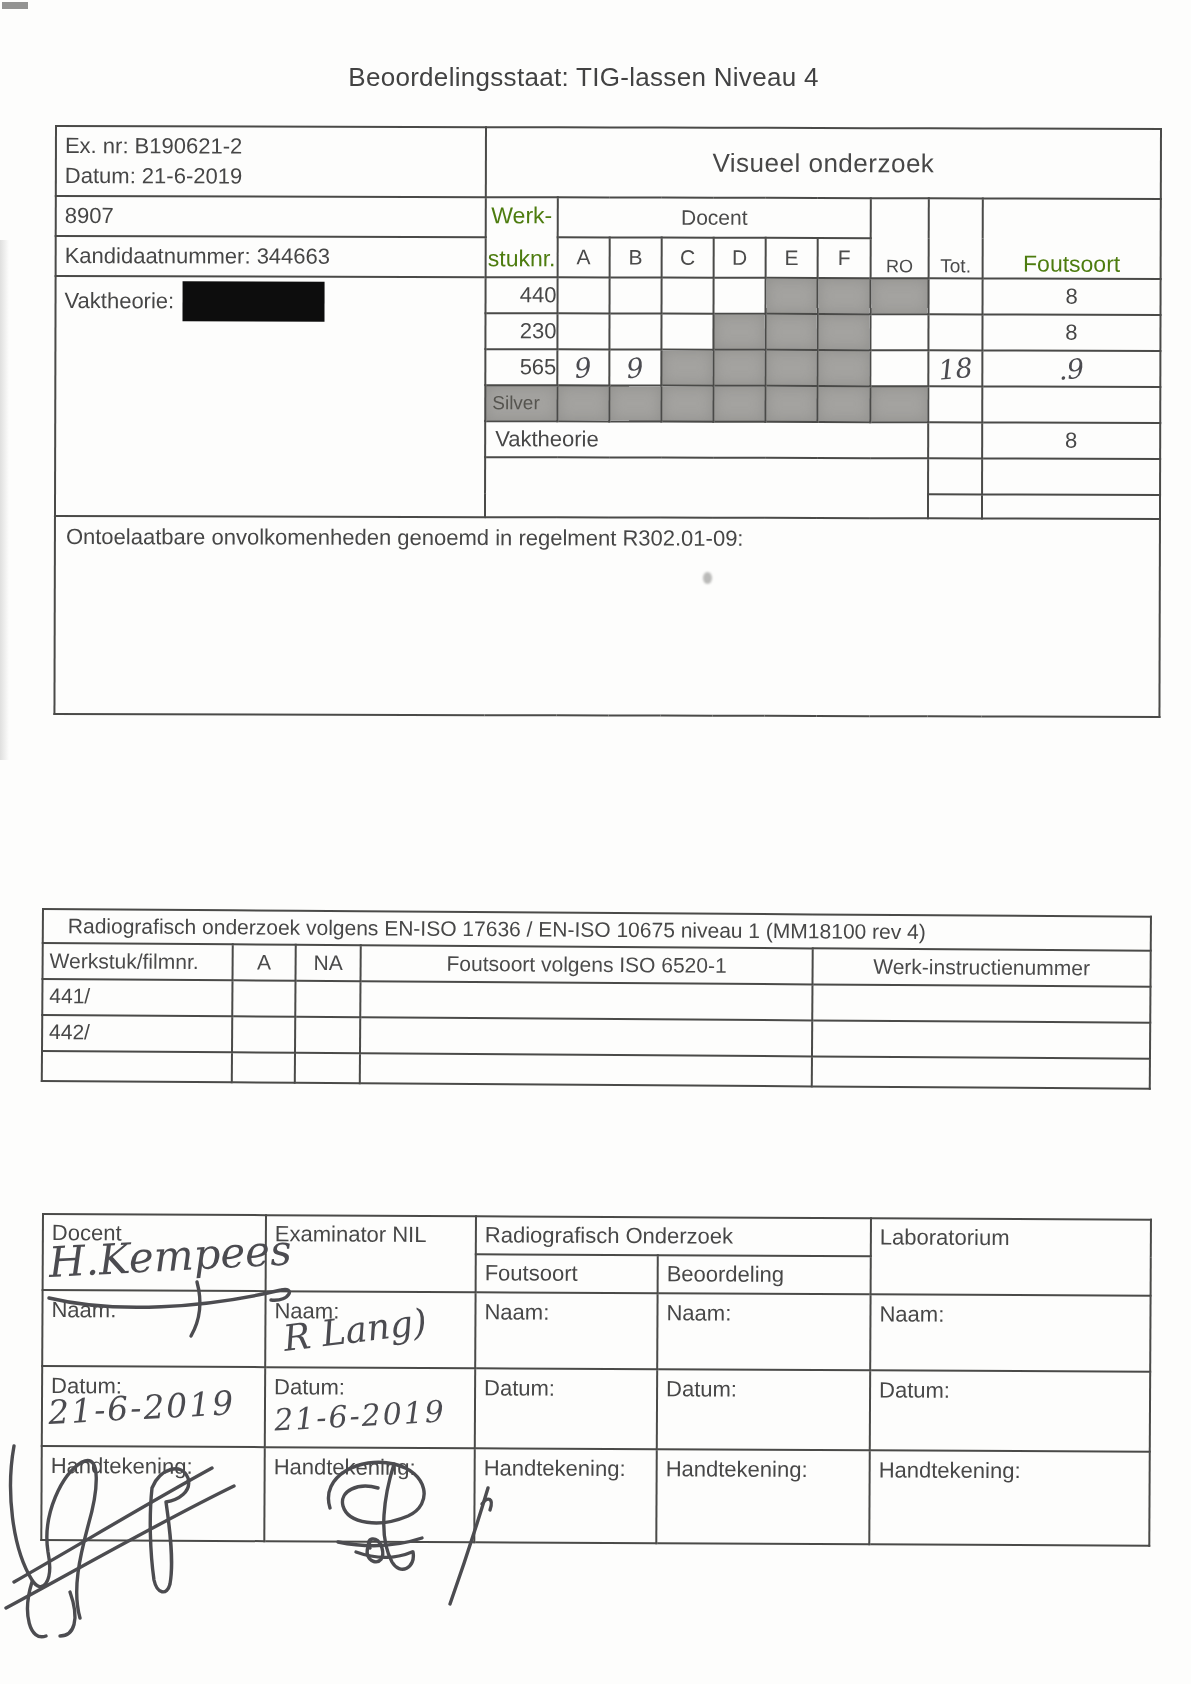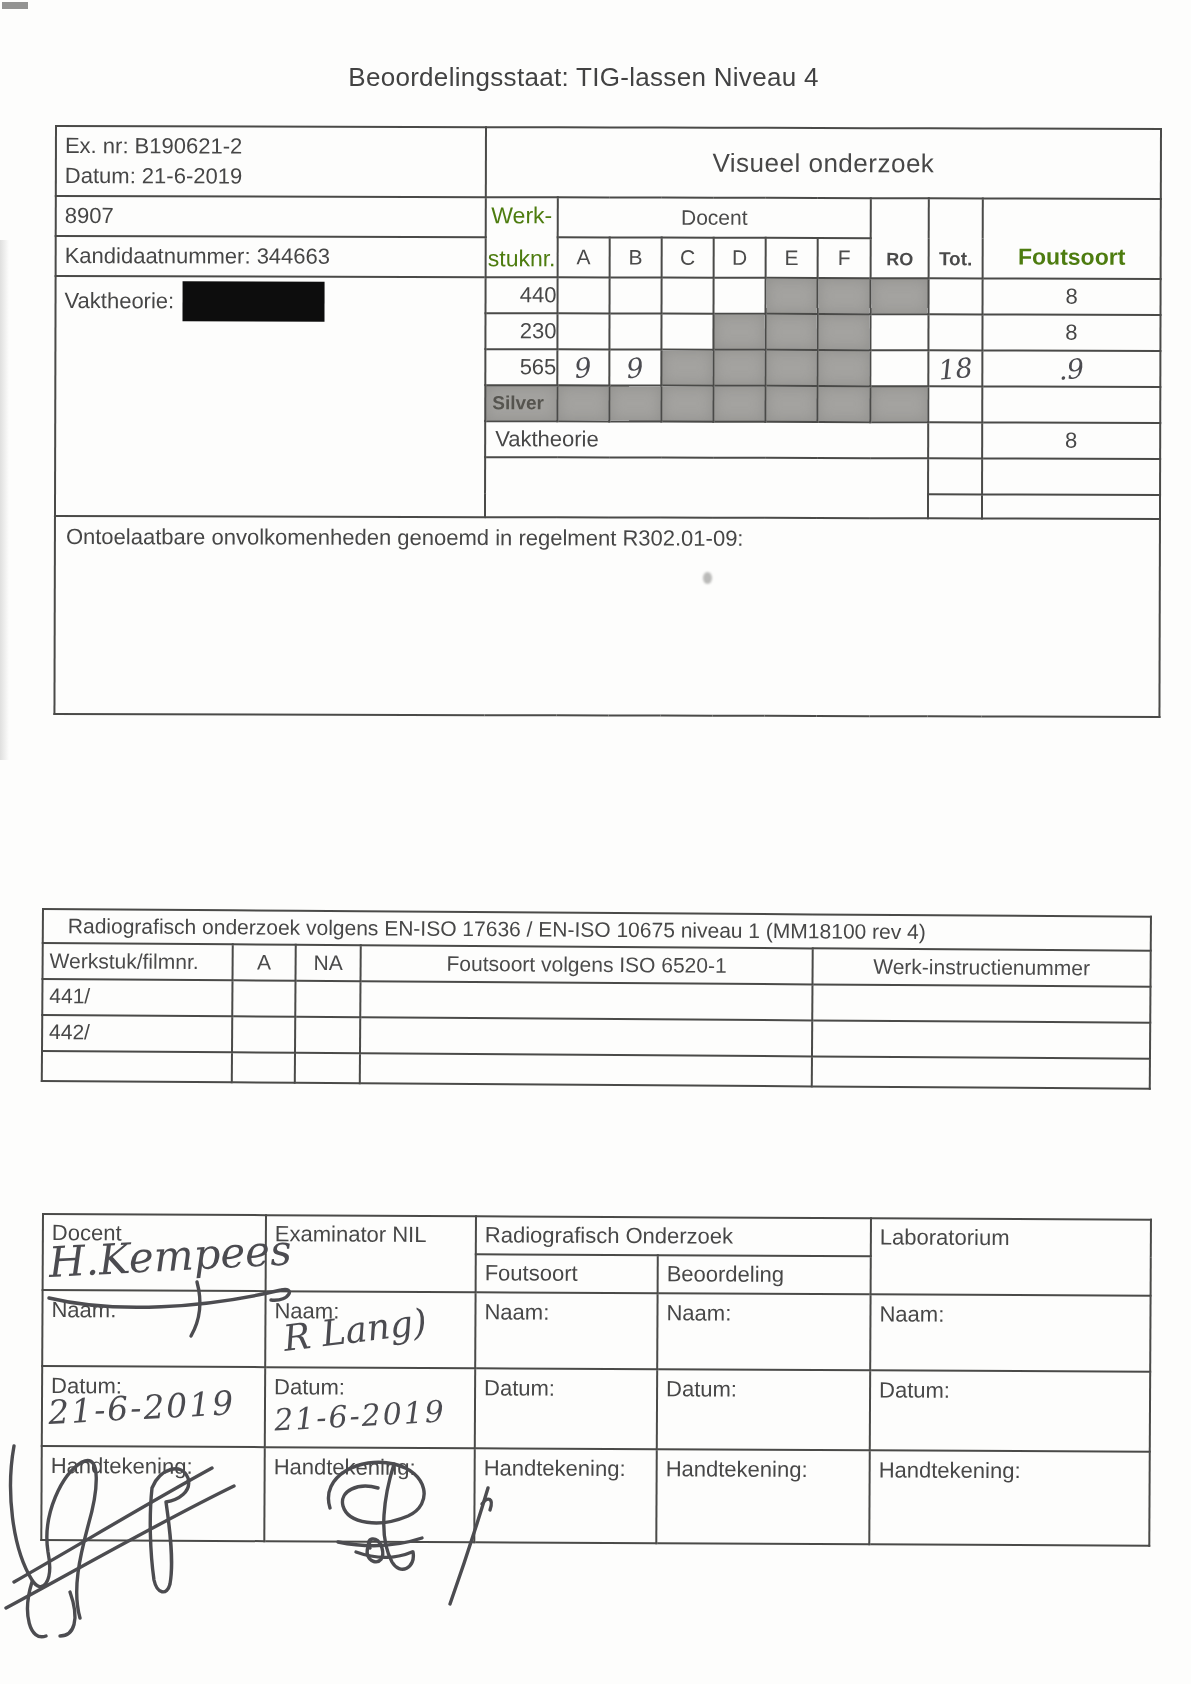--- a/index.html
+++ b/index.html
@@ -13,24 +13,24 @@
   }
   table{border-collapse:collapse;table-layout:fixed;}
   td{border:2px solid #4a4a48;padding:0;vertical-align:middle;overflow:hidden;box-sizing:border-box;}
   .t-top{position:absolute;left:55px;top:125px;transform:rotate(0.15deg);transform-origin:top left;}
   .t-mid{position:absolute;left:42px;top:908px;transform:rotate(0.4deg);transform-origin:top left;}
   .t-bot{position:absolute;left:42px;top:1213px;transform:rotate(0.3deg);transform-origin:top left;}
   .info-cell{vertical-align:top;text-align:left;padding:4px 8px;font-size:22px;line-height:30px;color:#464646;}
   .visueel-title{text-align:center;font-size:26px;color:#474747;letter-spacing:0.5px;}
   .hdr-small{font-size:23px;text-align:center;color:#4d7c0f;}
   .hdr-mid{font-size:21px;text-align:center;color:#4a4a4a;}
-  .hdr-bottom{vertical-align:bottom;padding-bottom:7px;font-weight:bold;}
+  .hdr-bottom{vertical-align:bottom;}
   .cell-num{font-size:22px;text-align:right;color:#474747;}
   .cell-val{font-size:22px;text-align:center;color:#474747;}
-  .shaded{background:#a4a3a0;box-shadow:inset 0 0 14px rgba(110,110,106,0.35);font-weight:bold;}
+  .shaded{background:#a4a3a0;box-shadow:inset 0 0 14px rgba(110,110,106,0.35);}
   .silver-label{font-size:19px;text-align:left;padding-left:6px;color:#55544f;}
   .left-pad{text-align:left;padding-left:9px;}
   .note-cell{vertical-align:top;text-align:left;padding:7px 10px;font-size:22px;color:#464646;}
   .redaction{display:inline-block;width:142px;height:40px;background:#0d0d0d;vertical-align:-13px;margin-left:8px;}
   .hw{font-family:"DejaVu Serif", serif;font-style:italic;color:#4b4b50;}
   .hw-cell{font-size:27px;display:inline-block;transform:rotate(-5deg);}
   .mid-title{font-size:21px;text-align:left;padding-left:24px;color:#474747;}
   .mid-hdr{font-size:21px;text-align:center;color:#4a4a4a;}
   .mid-row{font-size:21px;text-align:left;padding-left:6px;vertical-align:top;padding-top:4px;color:#474747;}
   .sig-hdr{vertical-align:top;text-align:left;padding:5px 8px;font-size:22px;color:#474747;}

